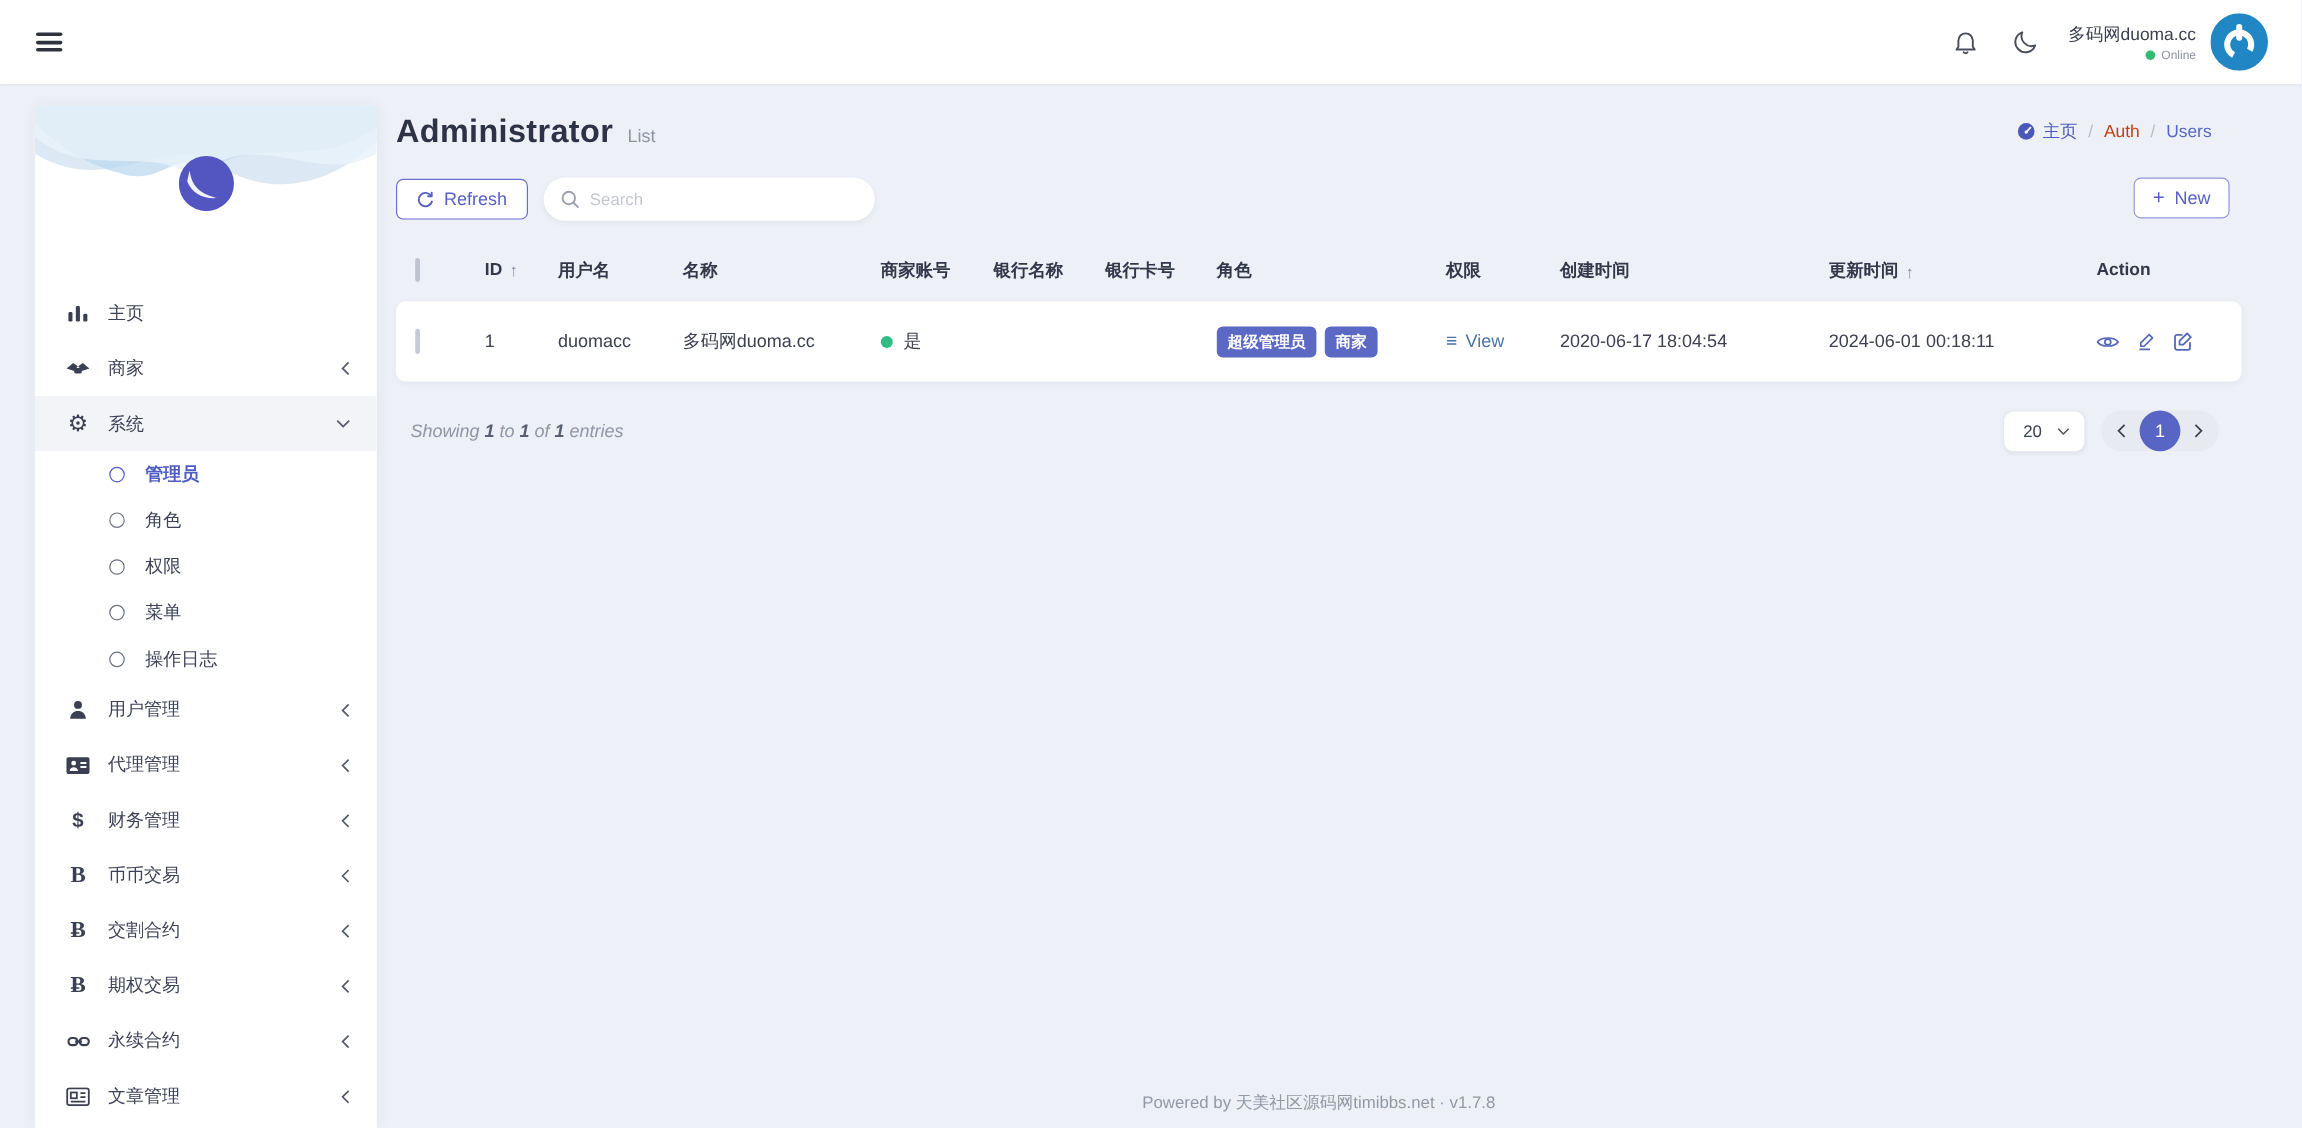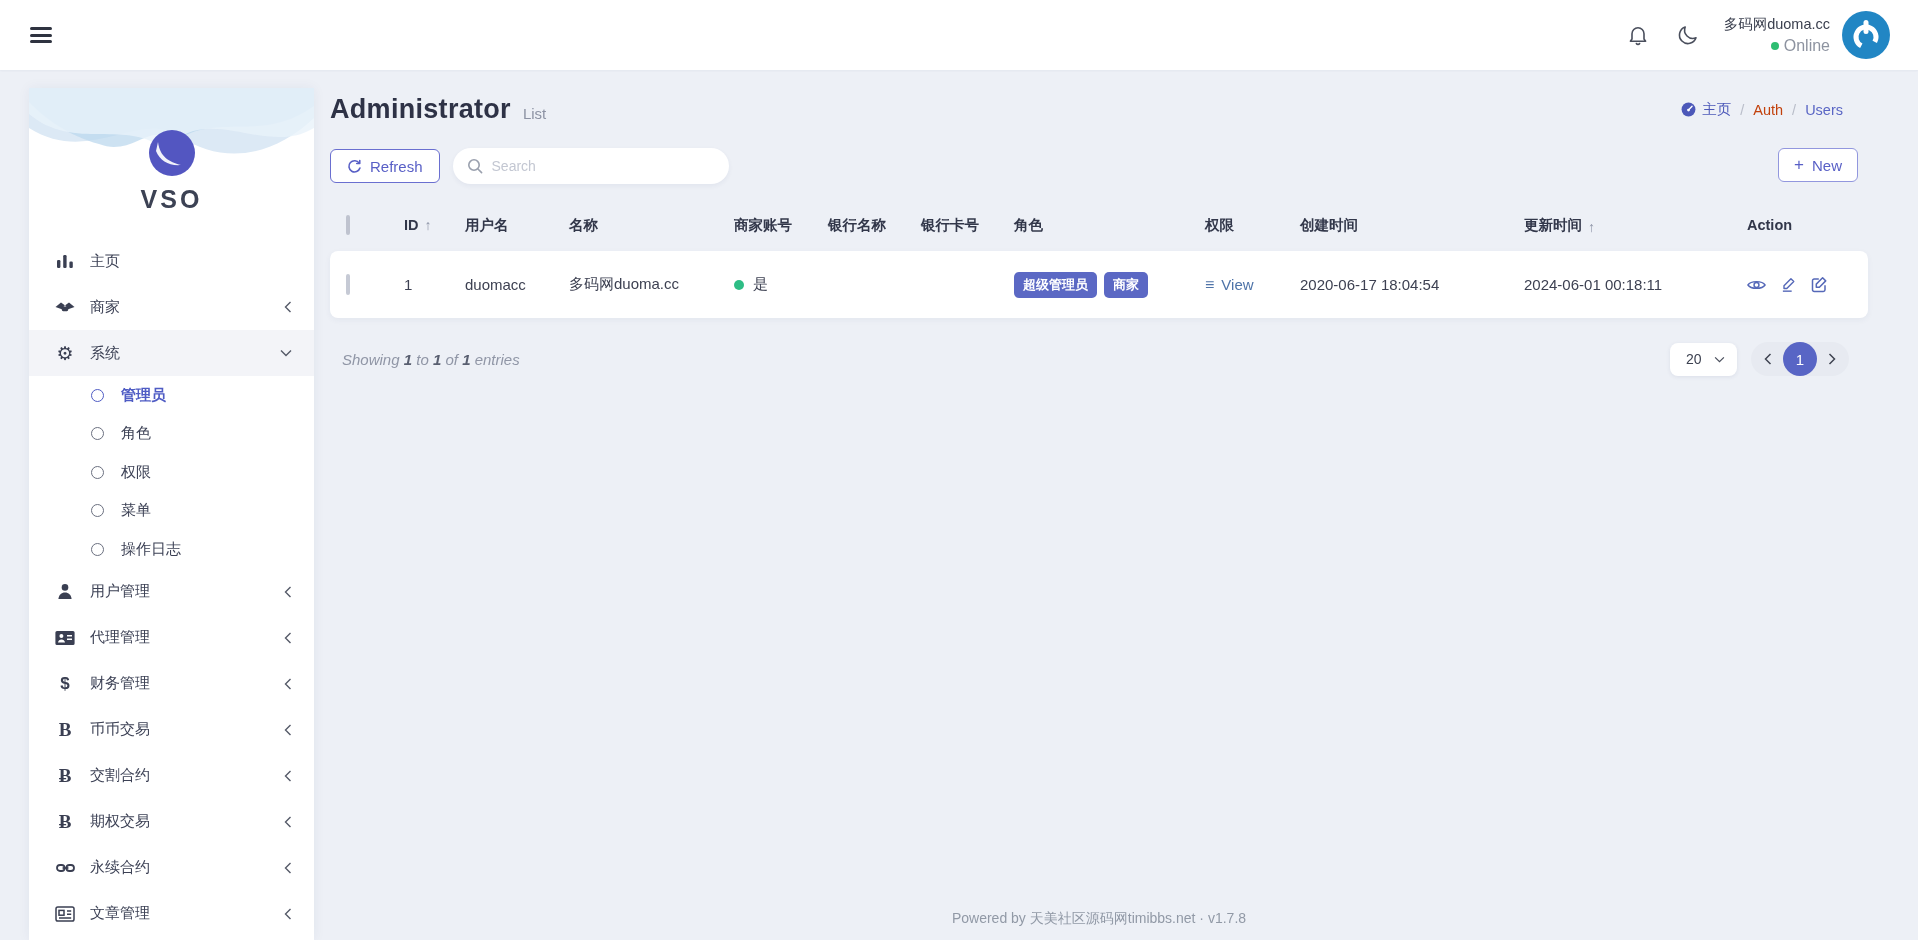--- a/index.html
+++ b/index.html
@@ -13,21 +13,21 @@
   
   .topbar { position:absolute; top:0; left:0; right:0; height:70px; background:#fff;
             display:flex; align-items:center; padding:0 28px 0 30px; z-index:5;
             box-shadow:0 1px 2px rgba(40,50,100,.05); }
   .hamburger { width:22px; cursor:pointer; }
   .hamburger i { display:block; height:3px; background:#2f3340; border-radius:2px; margin:3.5px 0; }
   .topbar-right { margin-left:auto; display:flex; align-items:center; }
   .icon-btn { width:24px; height:24px; color:#494e5c; margin-left:26px; cursor:pointer; }
   .user-meta { margin-left:24px; text-align:right; }
   .user-name { font-size:14.5px; color:#3a3f4e; }
-  .user-status { font-size:16px; color:#8d93a0; display:flex; align-items:center; justify-content:flex-end; gap:5px; margin-top:3px; }
+  .user-status { font-size:10px; color:#8d93a0; display:flex; align-items:center; justify-content:flex-end; gap:5px; margin-top:3px; }
   .status-dot { width:8px; height:8px; border-radius:50%; background:#2ebd71; }
   .avatar { width:48px; height:48px; margin-left:12px; border-radius:50%; cursor:pointer; }
 
   
   .sidebar { position:absolute; left:29px; top:88px; width:285px; bottom:0; background:#fff;
              box-shadow:0 0 12px rgba(40,50,100,.06); overflow:hidden; }
   .logo-area { position:relative; height:150px; }
   .logo-circle { position:absolute; top:42px; left:50%; transform:translateX(-50%); }
   .logo-text { position:absolute; top:97px; width:100%; text-align:center; font-size:25px;
                font-weight:bold; color:#3c4254; letter-spacing:3px; }
@@ -157,21 +157,20 @@
       <path fill="#dce9f5" d="M0 0h285v30c-40 38-90 48-135 18C110 22 60 78 0 40z"></path>
       <path fill="#bcd8ee" opacity=".75" d="M0 0h285v18c-55 40-100 2-145 40-14-30-35 12-70-2C40 48 15 30 0 14z"></path>
       <path fill="#e9f2fa" opacity=".8" d="M0 0h285v40c-50 30-105-28-150 22C100 30 45 64 0 26z"></path>
     </svg>
     <span class="logo-circle">
       <svg width="46" height="46" viewBox="0 0 46 46">
         <circle cx="23" cy="23" r="23" fill="#5356c1"></circle>
         <path d="M9 12 C 11 27, 20 32, 32 35 C 20 36, 11 31, 7 21 Z" fill="#fff" opacity=".92"></path>
       </svg>
     </span>
-    <div class="logo-text">VSO</div>
   </div>
 
   <nav>
     <div class="menu-item">
       <span class="mi-icon">
         <svg width="18" height="16" viewBox="0 0 18 16" fill="currentColor">
           <rect x="1" y="7" width="3.4" height="8" rx="1.2"></rect>
             <rect x="7.2" y="2" width="3.4" height="13" rx="1.2"></rect>
             <rect x="13.4" y="8.5" width="3.4" height="6.5" rx="1.2"></rect>
         </svg>

